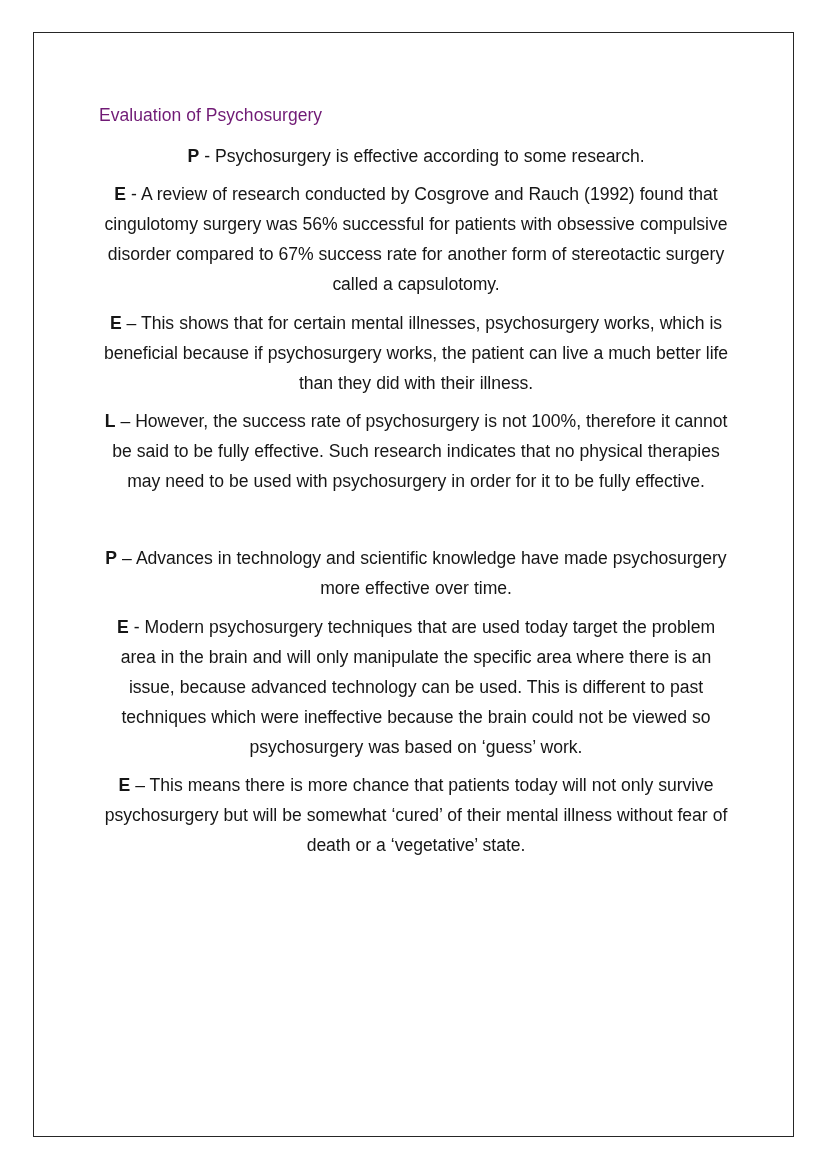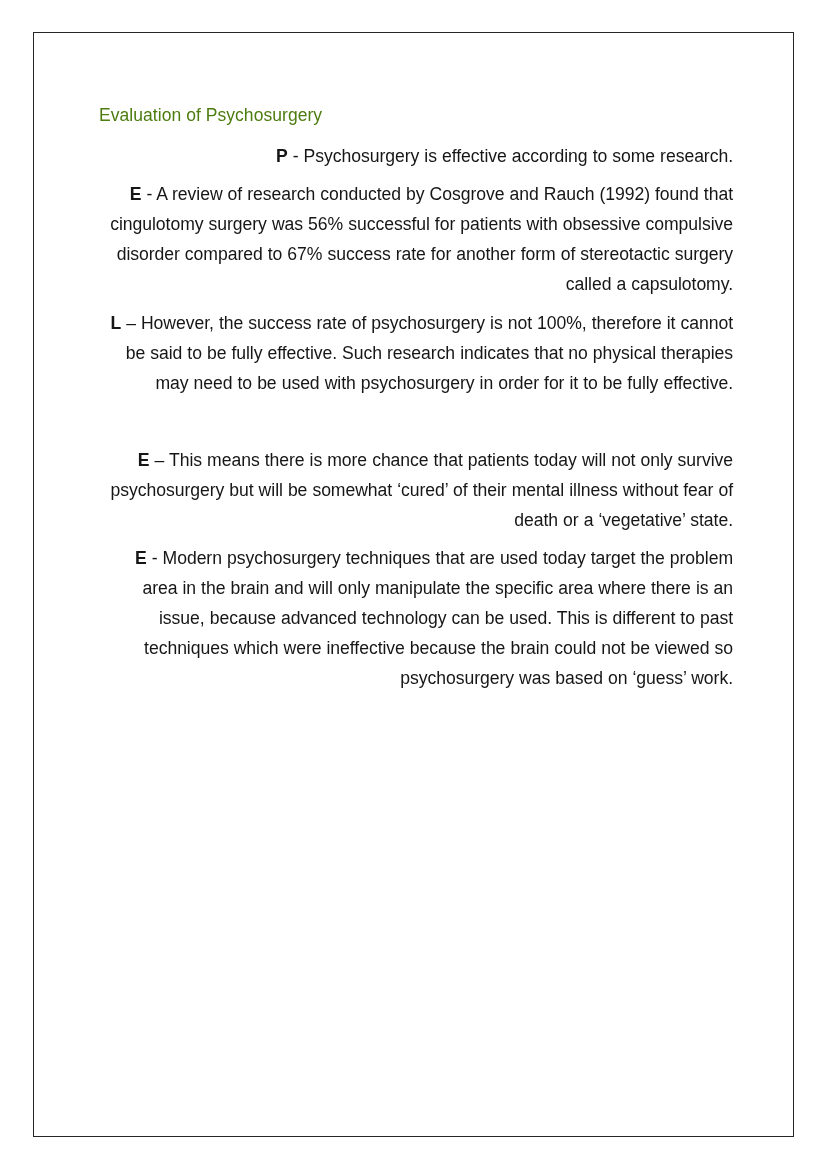--- a/index.html
+++ b/index.html
@@ -29,33 +29,33 @@
     border: 1.4px solid #262626;
     background: #ffffff;
   }
   .doc-body {
     position: absolute;
     left: 65px;
     top: 68px;
     width: 634px;
   }
   .doc-title {
-    color: #4d7c0f;
+    color: #701a75;
     font-size: 17.5px;
     line-height: 29.5px;
     font-weight: 400;
     margin: 0 0 10px 0;
     letter-spacing: 0.05px;
   }
   .para {
     color: #161616;
     font-size: 17.6px;
     line-height: 30px;
     margin: 0 0 8.5px 0;
-    text-align: right;
+    text-align: center;
     letter-spacing: -0.05px;
     word-spacing: 0.2px;
   }
   .para .tag {
     font-weight: bold;
   }
   .spacer-para {
     height: 30px;
     margin: 0 0 8.5px 0;
   }
@@ -70,32 +70,38 @@
       <h1 class="doc-title">Evaluation of Psychosurgery</h1>
 
       <p class="para">
         <span class="tag">P</span><span> - Psychosurgery is effective according to some research.</span>
       </p>
 
       <p class="para">
         <span class="tag">E</span><span> - A review of research conducted by Cosgrove and Rauch (1992) found that cingulotomy surgery was 56% successful for patients with obsessive compulsive disorder compared to 67% success rate for another form of stereotactic surgery called a capsulotomy.</span>
       </p>
 
+      <p class="para">
+        <span class="tag">E</span><span> – This shows that for certain mental illnesses, psychosurgery works, which is beneficial because if psychosurgery works, the patient can live a much better life than they did with their illness.</span>
+      </p>
 
       <p class="para">
         <span class="tag">L</span><span> – However, the success rate of psychosurgery is not 100%, therefore it cannot be said to be fully effective. Such research indicates that no physical therapies may need to be used with psychosurgery in order for it to be fully effective.</span>
       </p>
 
       <div class="spacer-para"></div>
 
-
       <p class="para">
-        <span class="tag">E</span><span> – This means there is more chance that patients today will not only survive psychosurgery but will be somewhat ‘cured’ of their mental illness without fear of death or a ‘vegetative’ state.</span>
+        <span class="tag">P</span><span> – Advances in technology and scientific knowledge have made psychosurgery more effective over time.</span>
       </p>
 
       <p class="para">
         <span class="tag">E</span><span> - Modern psychosurgery techniques that are used today target the problem area in the brain and will only manipulate the specific area where there is an issue, because advanced technology can be used. This is different to past techniques which were ineffective because the brain could not be viewed so psychosurgery was based on ‘guess’ work.</span>
+      </p>
+
+      <p class="para">
+        <span class="tag">E</span><span> – This means there is more chance that patients today will not only survive psychosurgery but will be somewhat ‘cured’ of their mental illness without fear of death or a ‘vegetative’ state.</span>
       </p>
 
 
     </div>
   </div>
 </div>
 
 </body></html>

